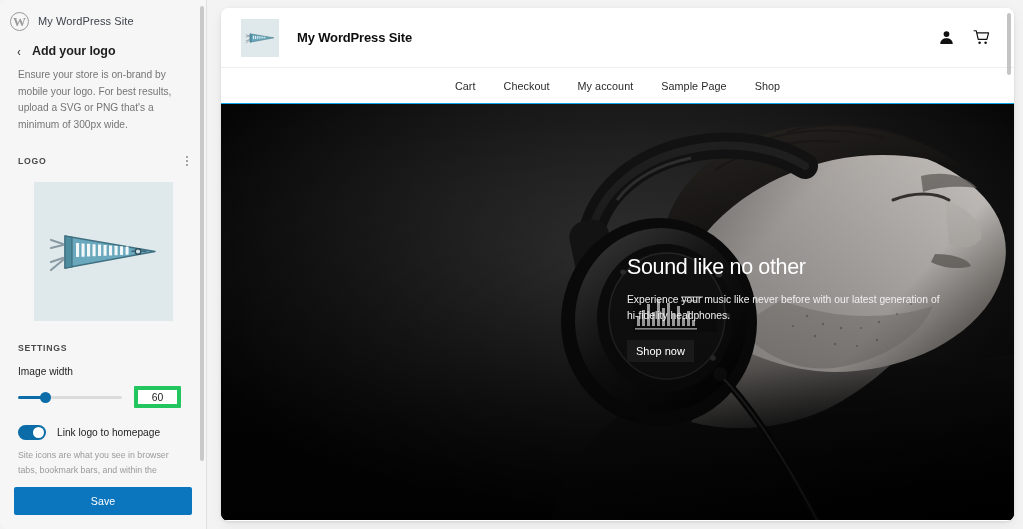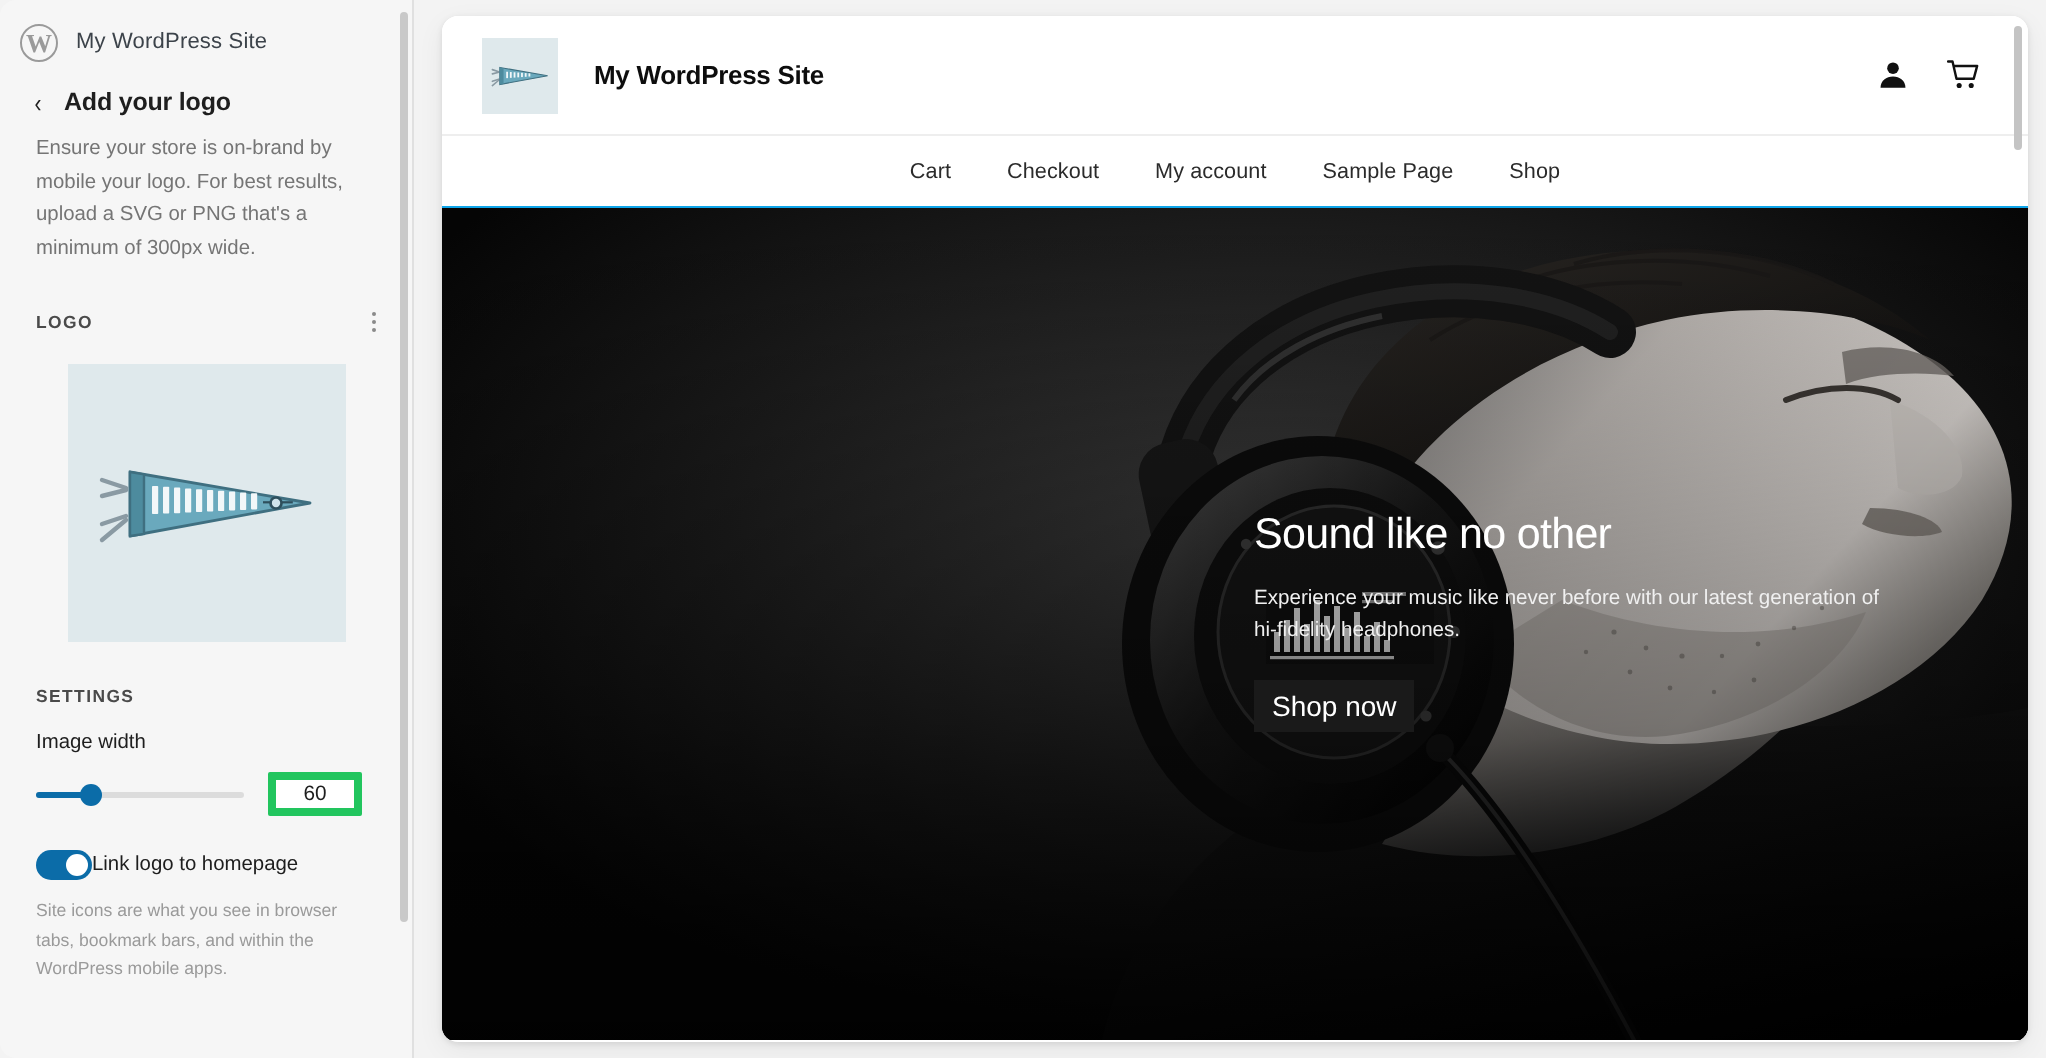--- a/index.html
+++ b/index.html
@@ -113,21 +113,21 @@
   .num-input {
     width: 47px; height: 22px;
     border: 4px solid #22c55e; background: #fff;
     border-radius: 1px;
     font-size: 10.4px; color: #1e1e1e;
     text-align: center;
     font-family: "Liberation Sans", sans-serif;
   }
 
   .toggle-row {
-    display: flex; align-items: center; 
+    display: flex; align-items: center; gap: 11px;
     padding: 17px 18px 0 18px;
     cursor: pointer;
   }
   .toggle {
     position: relative;
     width: 28px; height: 15px; border-radius: 8px;
     background: #cfcfcf; flex: none;
   }
   .toggle.on { background: #0b6ca8; }
   .toggle .knob {
@@ -223,21 +223,21 @@
   }
   .hero-p {
     margin-top: 12px;
     font-size: 10.3px; line-height: 1.6; color: #f0f0f0;
     width: 316px;
   }
   .shop-btn {
     margin-top: 15px;
     display: inline-block;
     background: #1a1a1a; color: #fff;
-    font-size: 14px;
+    font-size: 11px;
     padding: 5px 9px;
     border: none; cursor: pointer;
     font-family: "Liberation Sans", sans-serif;
   }
 
   .pv-scroll {
     position: absolute; right: 3px; top: 5px;
     width: 4px; height: 62px;
     background: #c4c4c4; border-radius: 3px; z-index: 20;
   }
@@ -326,20 +326,23 @@
     <div class="toggle-row">
       <div class="toggle on">
         <div class="knob"></div>
       </div>
       <div class="toggle-label">Link logo to homepage</div>
     </div>
 
 
     <div class="help-text">Site icons are what you see in browser tabs, bookmark bars, and within the WordPress mobile apps.</div>
 
+    <div class="save-bar">
+      <button class="save-btn">Save</button>
+    </div>
 
     <div class="sb-scroll"></div>
   </div>
 
   <div id="preview">
 
     <div class="site-header">
       <div class="site-logo-box">
         <svg width="34" height="18" viewBox="0 0 128 60">
           <g stroke="#8a9aa3" stroke-width="3" fill="none" stroke-linecap="round">

